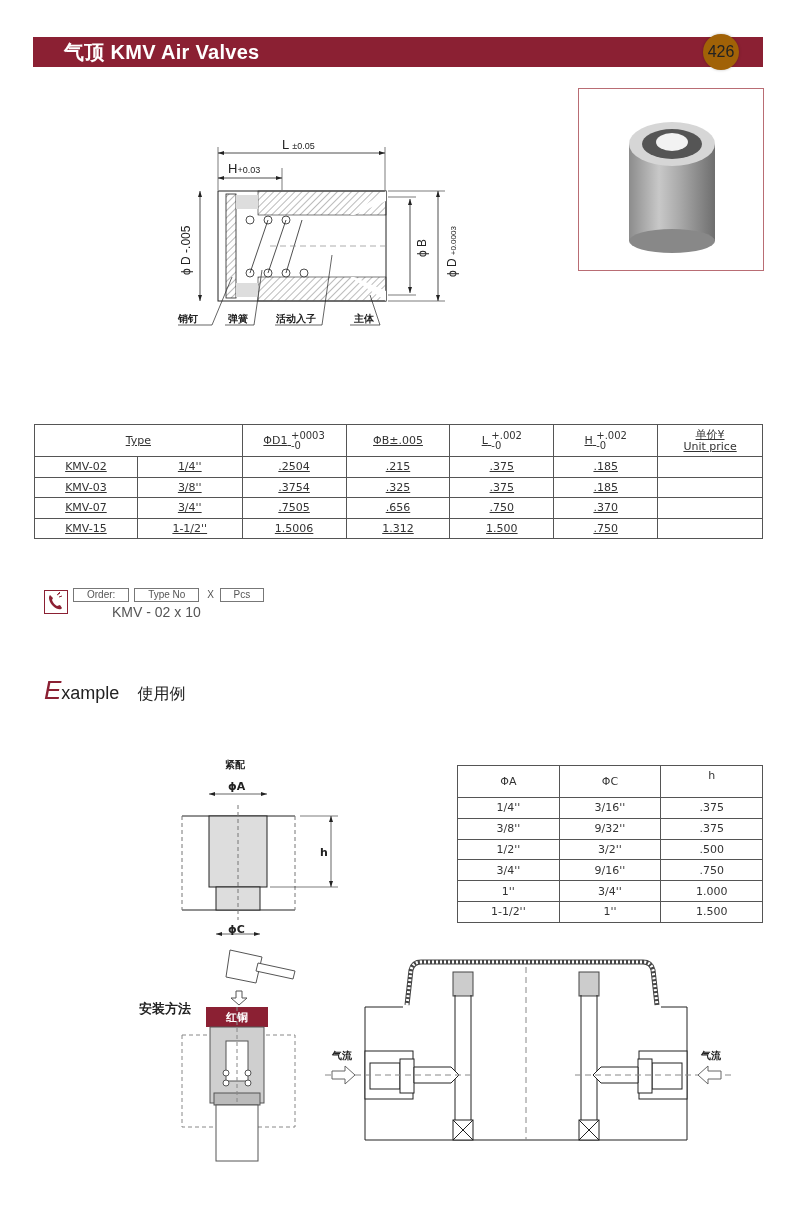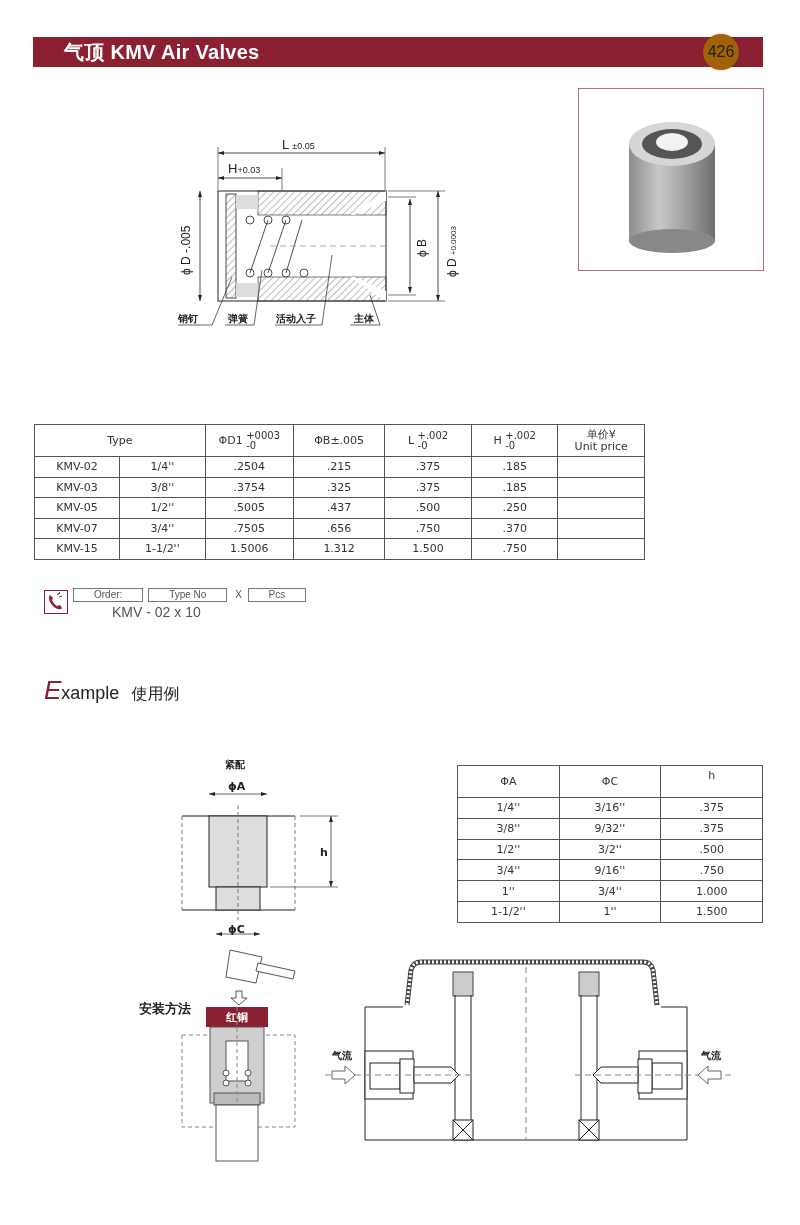--- a/index.html
+++ b/index.html
@@ -11,36 +11,36 @@
   .header-title { position: absolute; left: 40px; top: 39px; color: #fff; font-family: "Liberation Sans", sans-serif; font-weight: bold; font-size: 20px; line-height: 26px; letter-spacing: 0.3px; margin-left: 24px; }
   .page-badge { position: absolute; left: 703px; top: 34px; width: 36px; height: 36px; border-radius: 50%; background: #a16207; box-shadow: 0 0 3px rgba(0,0,0,0.25); text-align: center; line-height: 36px; font-family: "Liberation Sans", sans-serif; font-size: 16px; color: #222; }
 
   
   .photo-frame { position: absolute; left: 578px; top: 88px; width: 186px; height: 183px; border: 1px solid #b96d74; background: #fff; }
 
   
   .drawing { position: absolute; }
 
   
-  table.spec { position: absolute; left: 34px; top: 424px; width: 611px; border-collapse: collapse; font-family: "DejaVu Sans", sans-serif; font-size: 11px; color: #333; }
+  table.spec { position: absolute; left: 34px; top: 424px; width: 729px; border-collapse: collapse; font-family: "DejaVu Sans", sans-serif; font-size: 11px; color: #333; text-decoration: underline; }
   table.spec td, table.spec th { border: 1px solid #555; text-align: center; font-weight: normal; height: 20.5px; padding: 0; }
   table.spec th { height: 32px; font-size: 11px; }
   .tol { display: inline-block; vertical-align: middle; line-height: 10px; font-size: 10px; text-align: left; }
   .tol span { display: block; }
 
   
   .order-icon { position: absolute; left: 44px; top: 590px; width: 24px; height: 24px; border: 1.5px solid #8b2033; }
   .order-line { position: absolute; left: 73px; top: 588px; font-size: 10px; color: #555; font-family: "Liberation Sans", sans-serif; }
-  .order-box { display: inline-block; border: 1px solid #777; padding: 0 20px; line-height: 12px; margin-right: 2px; }
+  .order-box { display: inline-block; border: 1px solid #777; padding: 0 13px; line-height: 12px; margin-right: 2px; }
   .order-example { position: absolute; left: 112px; top: 604px; font-size: 14px; color: #555; font-family: "Liberation Sans", sans-serif; }
 
   
   .example-heading { position: absolute; left: 44px; top: 675px; font-family: "Liberation Sans", sans-serif; font-size: 18px; color: #222; }
   .example-heading .big-e { font-size: 26px; color: #8b2033; font-style: italic; }
-  .example-heading .zh { font-size: 16px; margin-left: 12px; }
+  .example-heading .zh { font-size: 16px; margin-left: 18px; }
 
   
   table.fit { position: absolute; left: 457px; top: 765px; width: 306px; border-collapse: collapse; font-family: "DejaVu Sans", sans-serif; font-size: 11px; color: #333; }
   table.fit td, table.fit th { border: 1px solid #555; text-align: center; font-weight: normal; height: 20.8px; padding: 0; }
   table.fit th { height: 32px; }
   table.fit th.h-col { vertical-align: top; padding-top: 3px; }
 
   .lbl { position: absolute; font-size: 10px; font-weight: bold; color: #222; font-family: "DejaVu Sans", sans-serif; white-space: nowrap; }
 </style>
 </head>
@@ -169,29 +169,20 @@
         <td>.185</td>
         <td></td>
   </tr>
   <tr>
     <td>KMV-03</td>
         <td>3/8''</td>
         <td>.3754</td>
         <td>.325</td>
         <td>.375</td>
         <td>.185</td>
-        <td></td>
-  </tr>
-  <tr>
-    <td>KMV-05</td>
-        <td>1/2''</td>
-        <td>.5005</td>
-        <td>.437</td>
-        <td>.500</td>
-        <td>.250</td>
         <td></td>
   </tr>
   <tr>
     <td>KMV-07</td>
         <td>3/4''</td>
         <td>.7505</td>
         <td>.656</td>
         <td>.750</td>
         <td>.370</td>
         <td></td>

